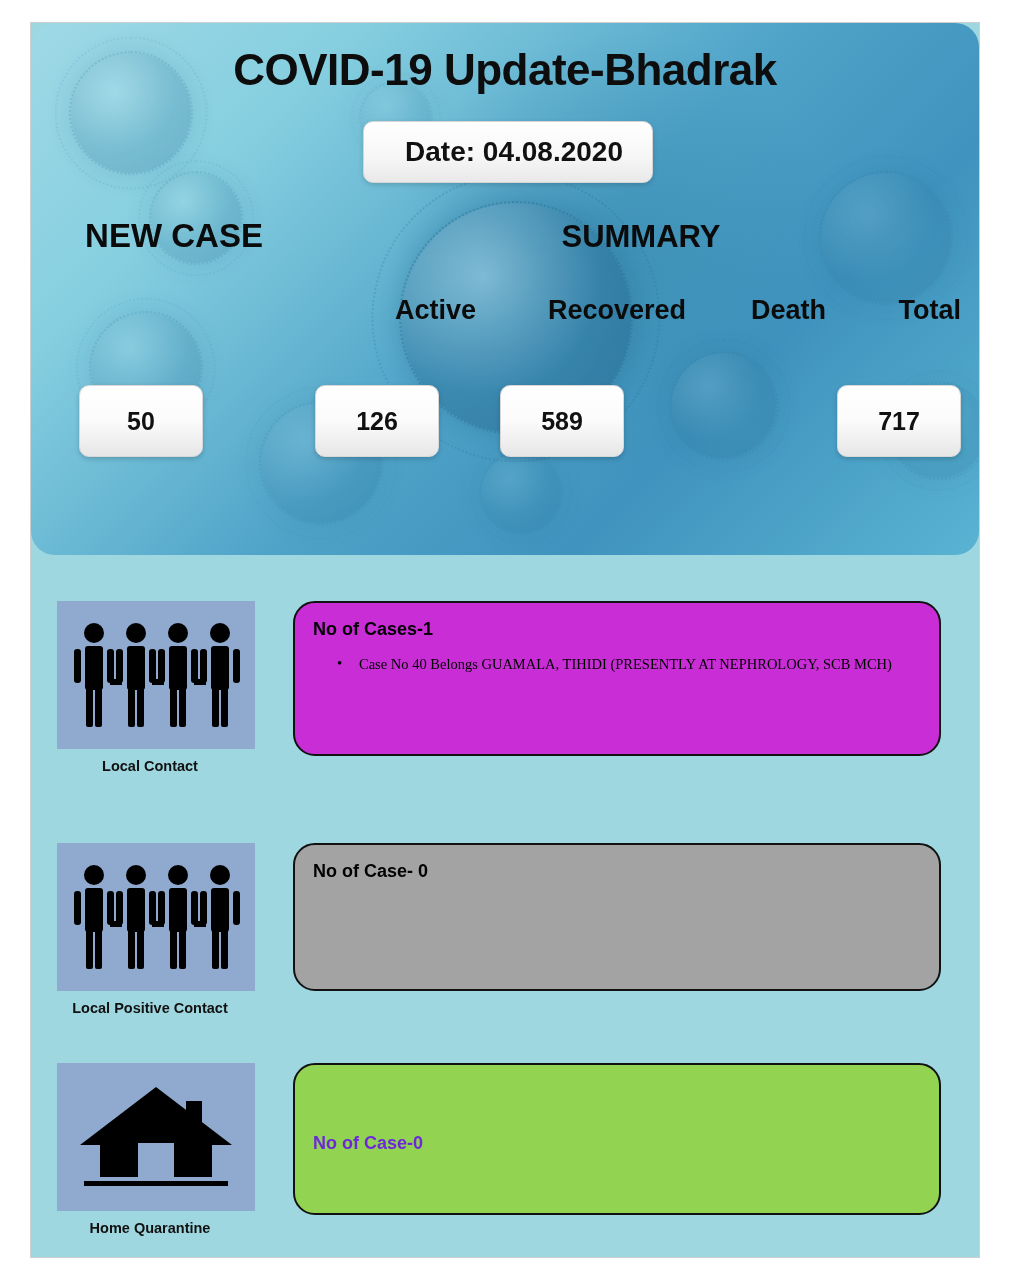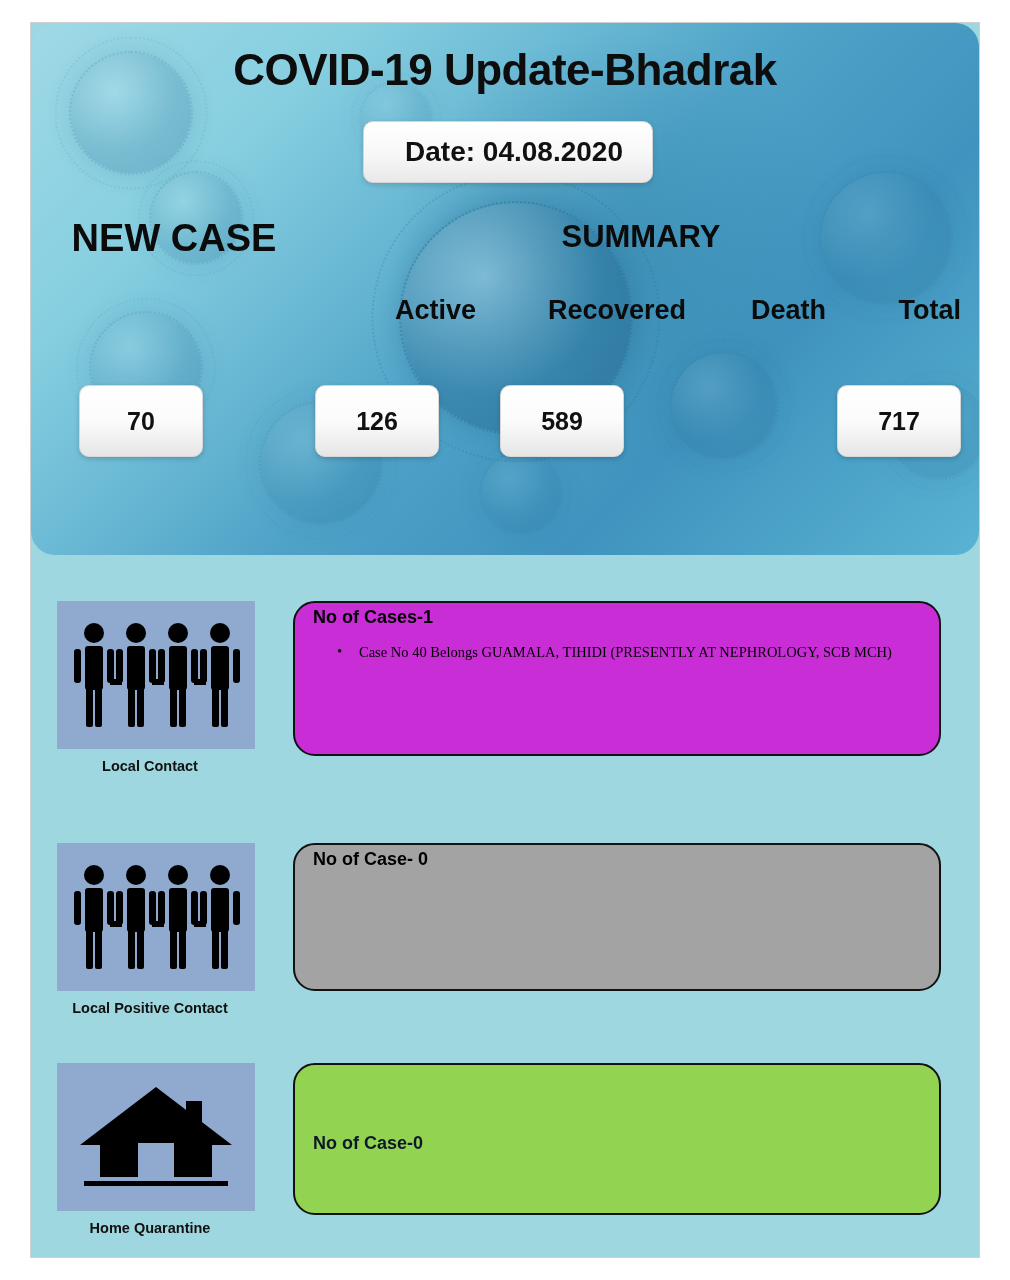--- a/index.html
+++ b/index.html
@@ -81,21 +81,21 @@
     display: flex; align-items: center; justify-content: center;
     font-size: 28px; font-weight: bold; color: #111;
     box-shadow: 0 2px 5px rgba(0,0,0,0.15);
     padding-left: 12px;
   }
 
   .label-newcase {
     position: absolute;
     left: 18px; top: 194px;
     width: 250px; text-align: center;
-    font-size: 38px; font-weight: bold; color: #0b0b0b;
+    font-size: 33px; font-weight: bold; color: #0b0b0b;
   }
   .label-summary {
     position: absolute;
     left: 470px; top: 196px;
     width: 280px; text-align: center;
     font-size: 31px; font-weight: bold; color: #0b0b0b;
   }
 
   .col-heads {
     position: absolute;
@@ -160,35 +160,35 @@
     font-weight: bold;
     color: #111;
   }
 
   .panel {
     position: absolute;
     left: 262px;
     width: 648px;
     border: 2px solid #111;
     border-radius: 22px;
-    padding: 4px 18px;
+    padding: 16px 18px;
   }
   .panel-magenta { background: #c92dd6; height: 155px; top: 0; }
   .panel-amber   { background: #a3a3a3; height: 148px; top: 0; }
   .panel-green   { background: #92d451; height: 152px; top: 0; }
 
   .panel-title {
     font-size: 18px;
     font-weight: bold;
     color: #000;
   }
   .panel-title-mid {
     font-size: 18px;
     font-weight: bold;
-    color: #0f172a;
+    color: #6d28d9;
     position: absolute;
     left: 18px; top: 68px;
   }
   .bullet-list {
     margin: 14px 0 0 0;
     padding: 0 0 0 46px;
     list-style: none;
   }
   .bullet-list li {
     position: relative;
@@ -234,21 +234,21 @@
     <div class="label-summary">SUMMARY</div>
 
     <div class="col-heads">
       <div class="ch-active">Active</div>
       <div class="ch-recovered">Recovered</div>
       <div class="ch-death">Death</div>
       <div class="ch-total">Total</div>
     </div>
 
     <div class="value-row">
-      <div class="val-box vb-new">70</div>
+      <div class="val-box vb-new">50</div>
       <div class="val-box vb-act">126</div>
       <div class="val-box vb-rec">589</div>
       <div class="val-box vb-total">717</div>
     </div>
   </div>
 
   <div class="section sec1">
     <div class="icon-wrap">
       <div class="icon-box">
         <svg class="people" width="168" height="108" viewBox="0 0 168 108">

